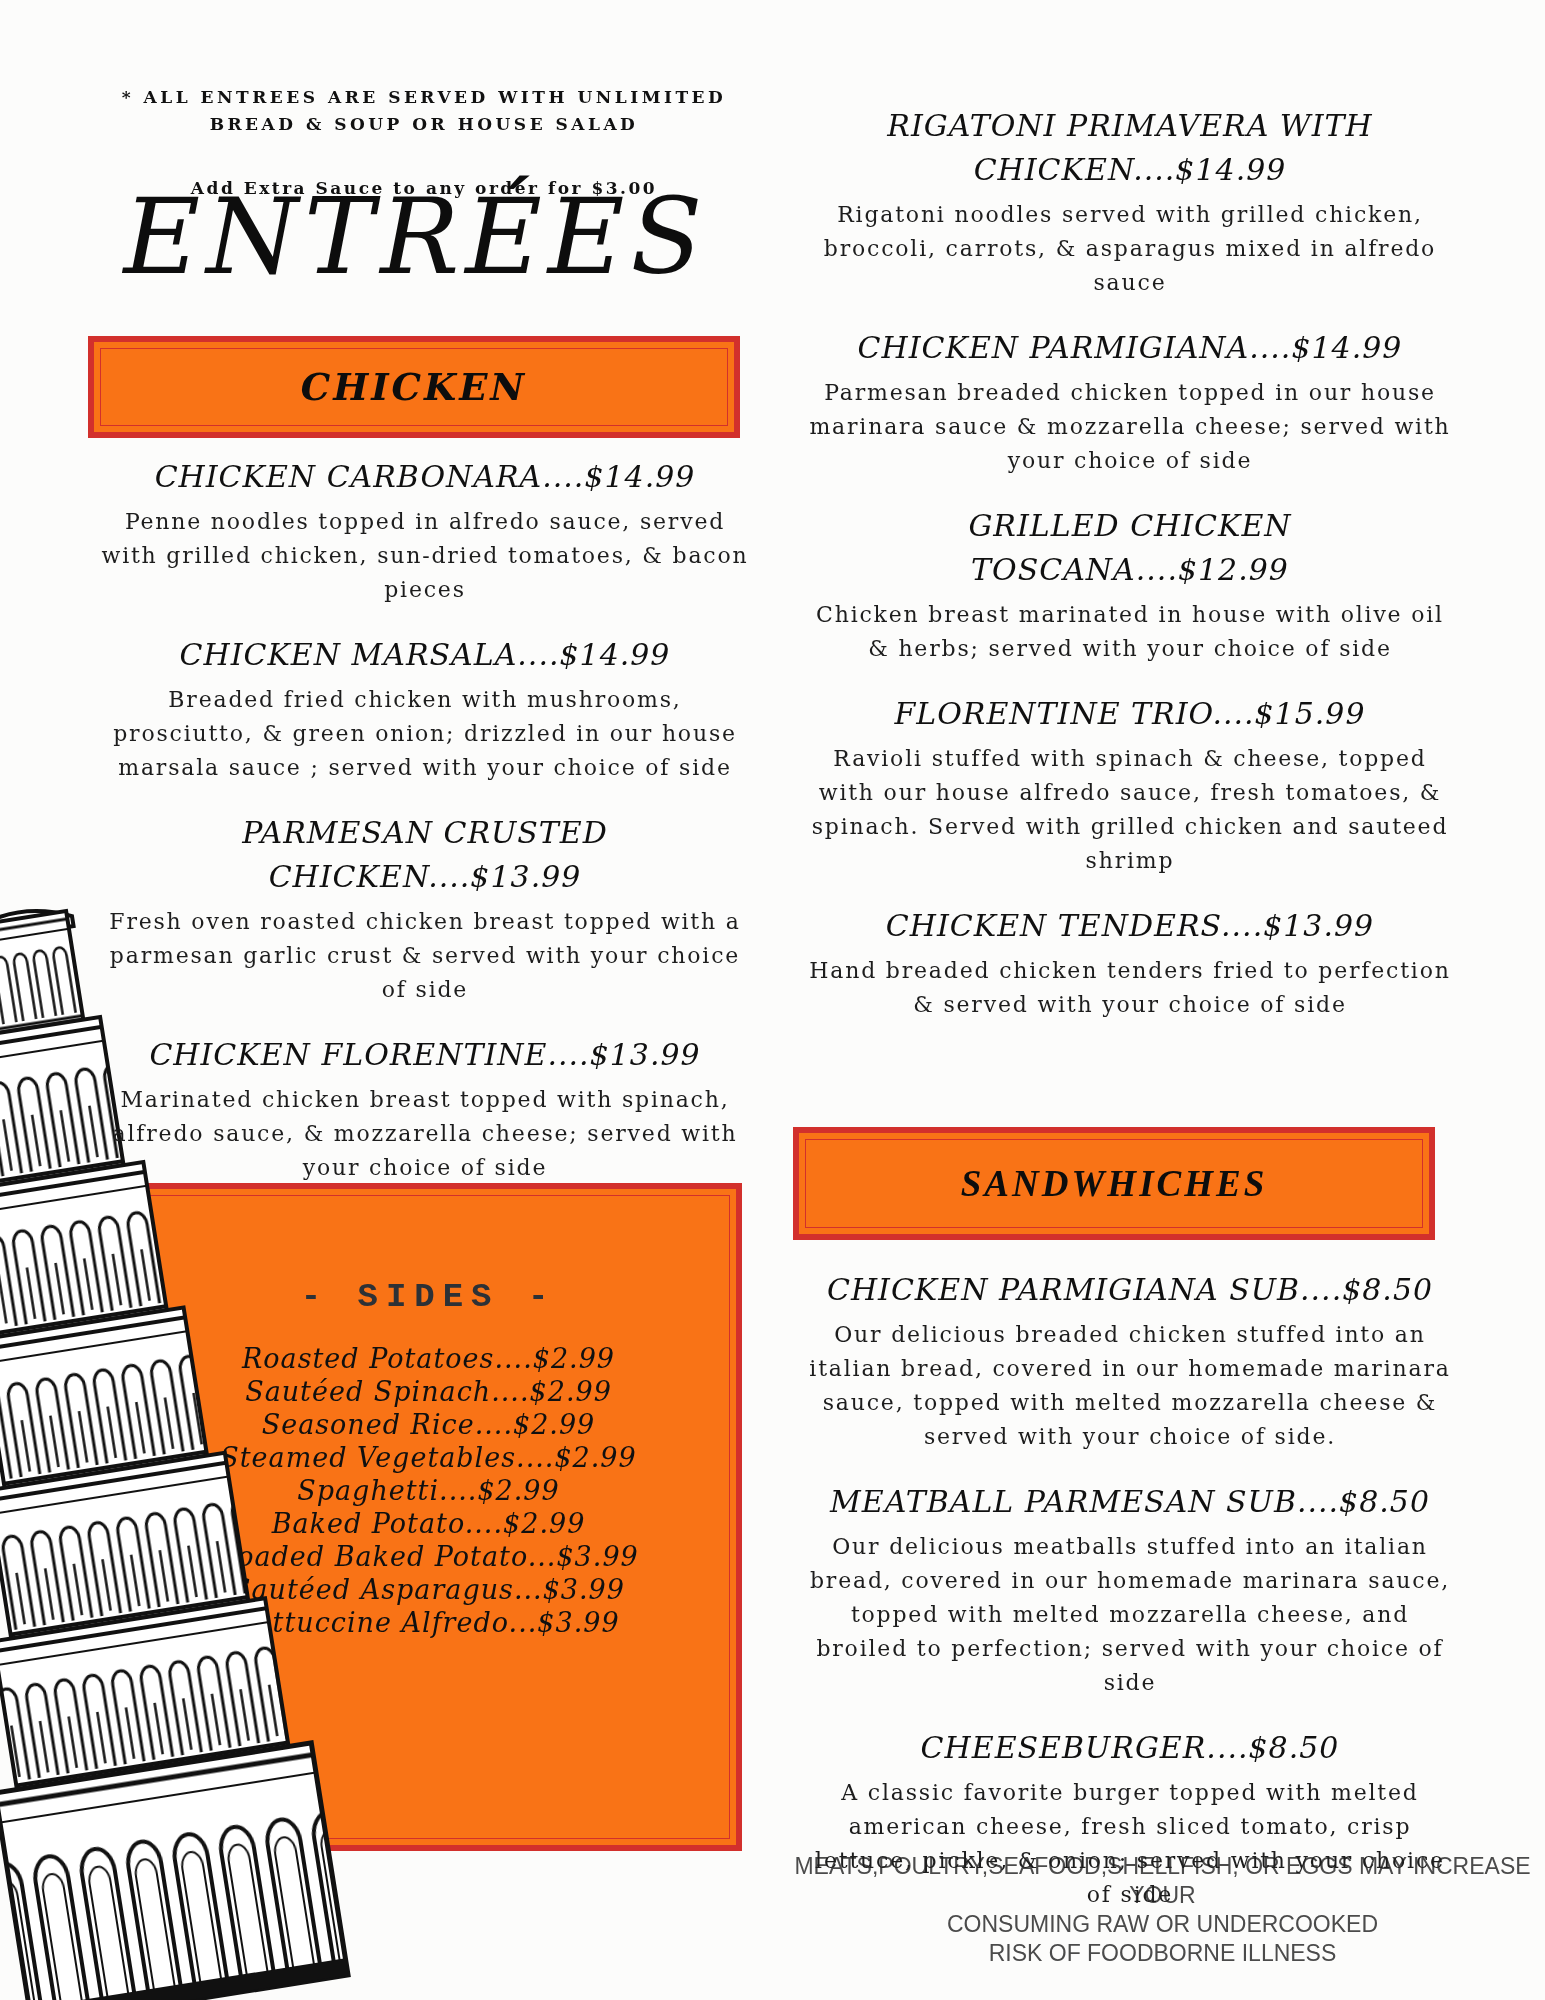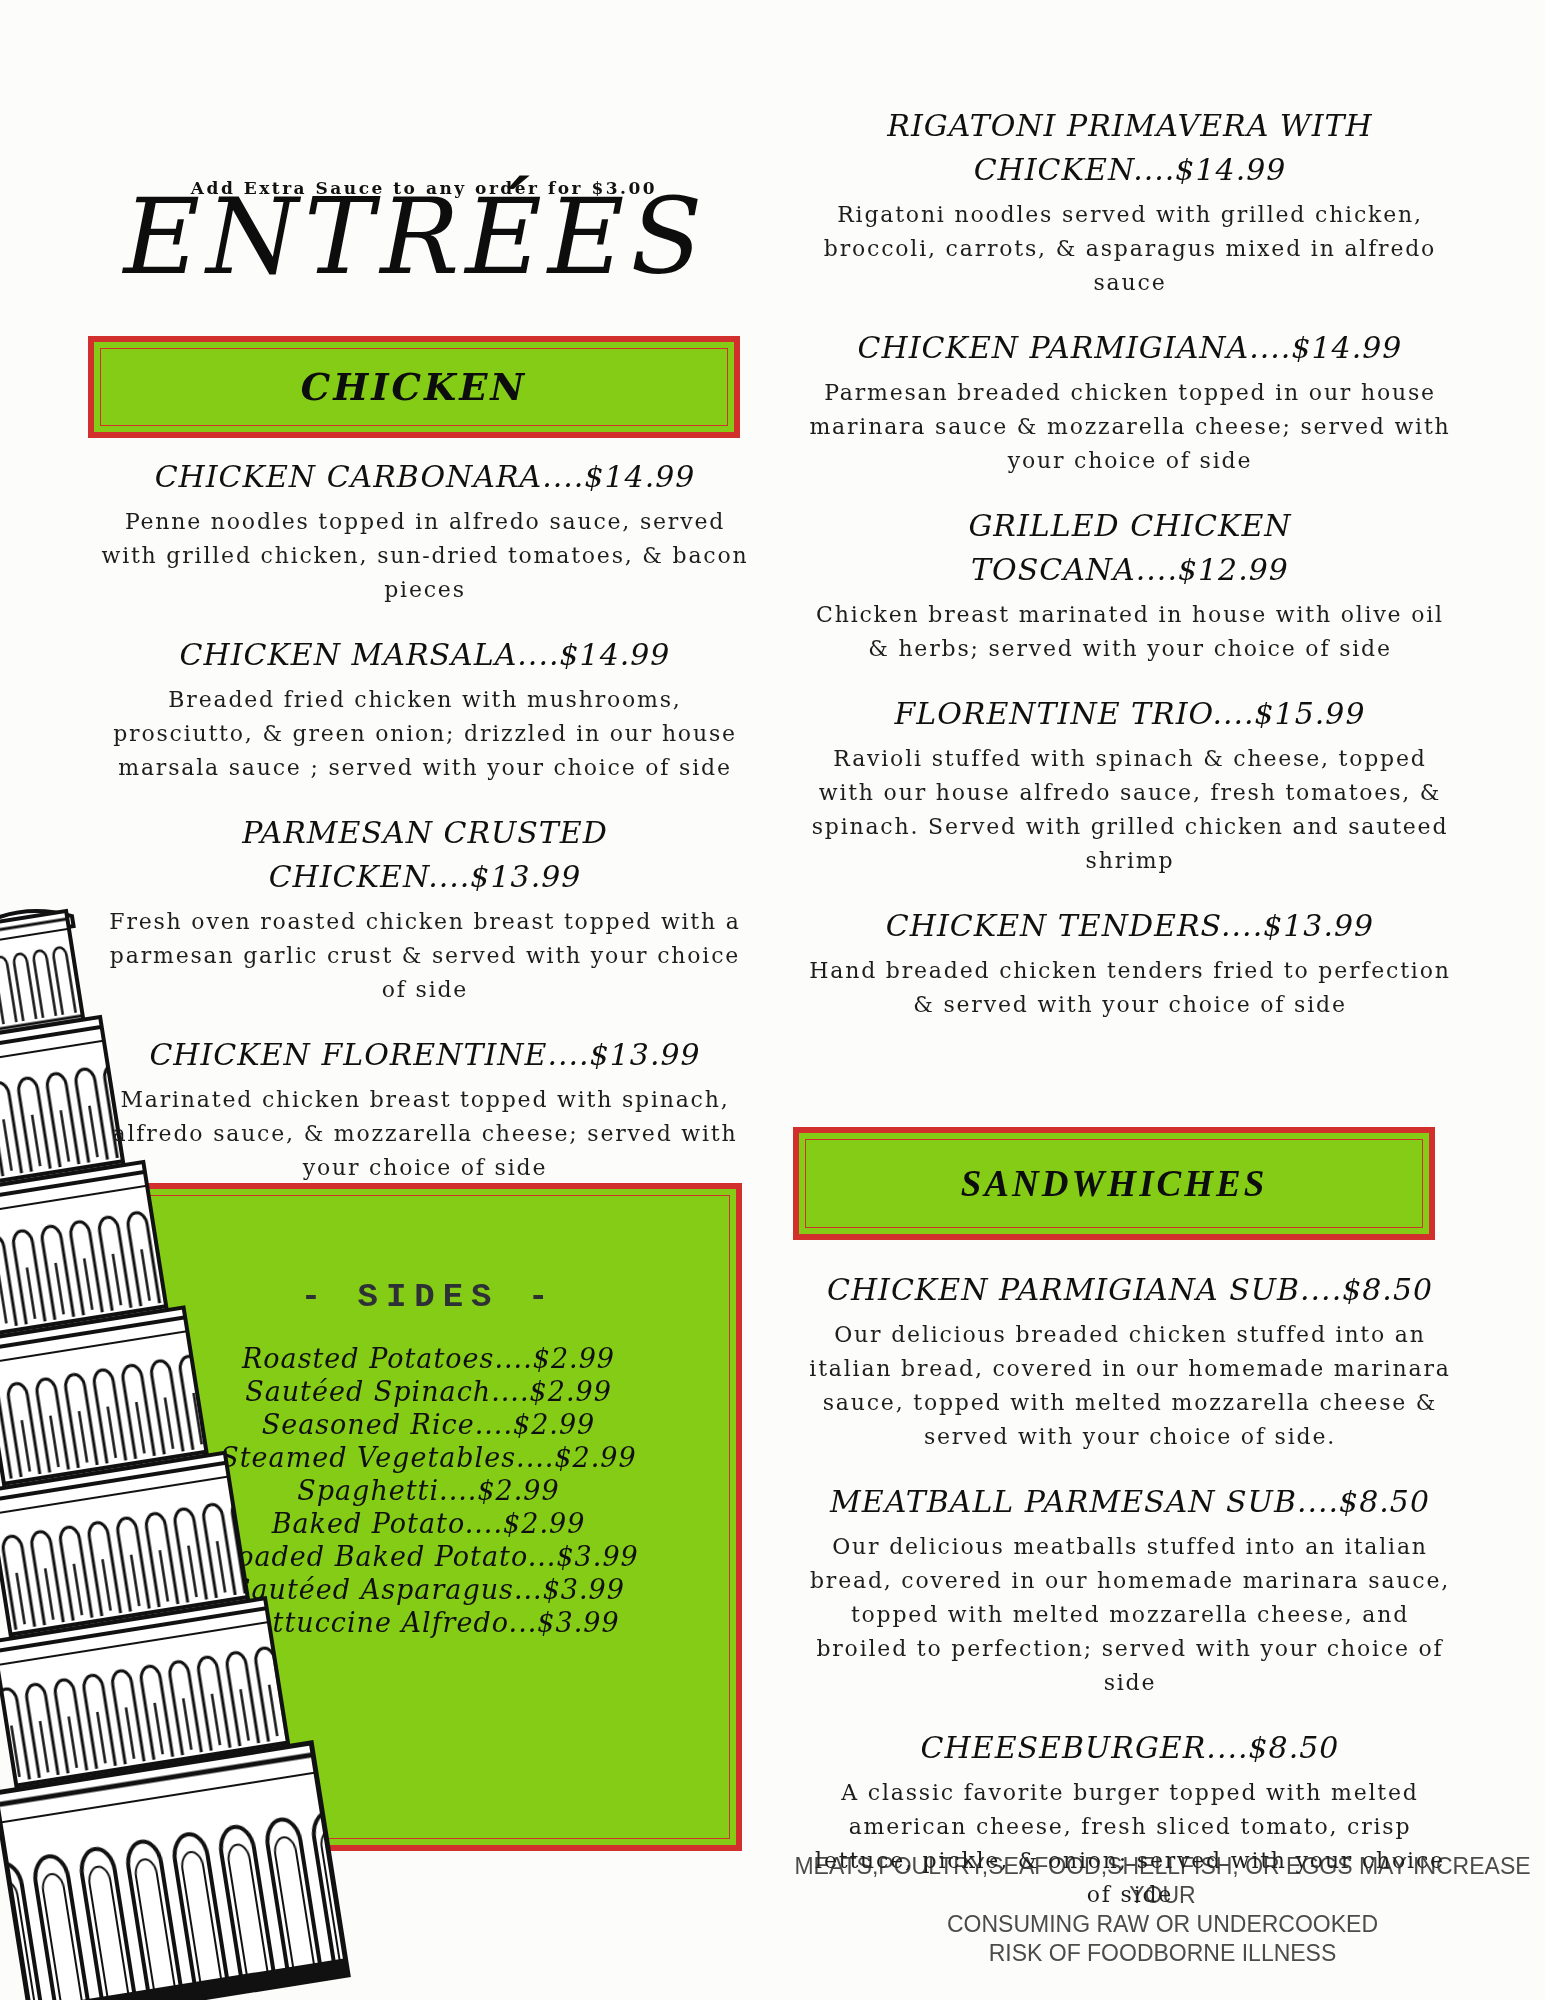--- a/index.html
+++ b/index.html
@@ -19,21 +19,21 @@
     position:absolute;left:96px;top:166px;width:656px;text-align:center;
     font-weight:bold;font-size:17px;letter-spacing:2.5px;color:#111;margin-top:12px;
   }
   .entrees-title{
     position:absolute;left:80px;top:180px;width:672px;text-align:center;
     font-style:italic;font-size:105px;line-height:115px;letter-spacing:6px;
     font-weight:normal;margin:0;color:#0d0d0d;white-space:nowrap;
   }
 
   
-  .red-box{position:absolute;border:6px solid var(--red);background:#84cc16;box-sizing:border-box;z-index:1;}
+  .red-box{position:absolute;border:6px solid var(--red);background:#f97316;box-sizing:border-box;z-index:1;}
   .red-box .inner{
     position:absolute;inset:6px;border:1px solid var(--red);
     display:flex;align-items:center;justify-content:center;flex-direction:column;
   }
   .chicken-box{left:88px;top:336px;width:652px;height:102px;}
   .sandwich-box{left:793px;top:1127px;width:642px;height:113px;font-family:Liberation Serif, serif;}
   .section-heading{
     font-size:37px;font-weight:bold;font-style:italic;letter-spacing:3px;margin:0;color:#0d0d0d;
   }
 
@@ -69,20 +69,24 @@
   }
 
   
   .tower{position:absolute;left:-45px;top:885px;width:470px;height:1115px;z-index:3;}
 </style>
 </head>
 <body>
 
 <div class="page">
 
+  <div class="top-note">
+    <div>* ALL ENTREES ARE SERVED WITH UNLIMITED</div>
+    <div>BREAD &amp; SOUP OR HOUSE SALAD</div>
+  </div>
   <div class="sauce-note">Add Extra Sauce to any order for $3.00</div>
   <h1 class="entrees-title">ENTRÉES</h1>
 
   <div class="red-box chicken-box">
     <div class="inner">
       <h2 class="section-heading">CHICKEN</h2>
     </div>
   </div>
 
   <div class="menu-col left-items">

